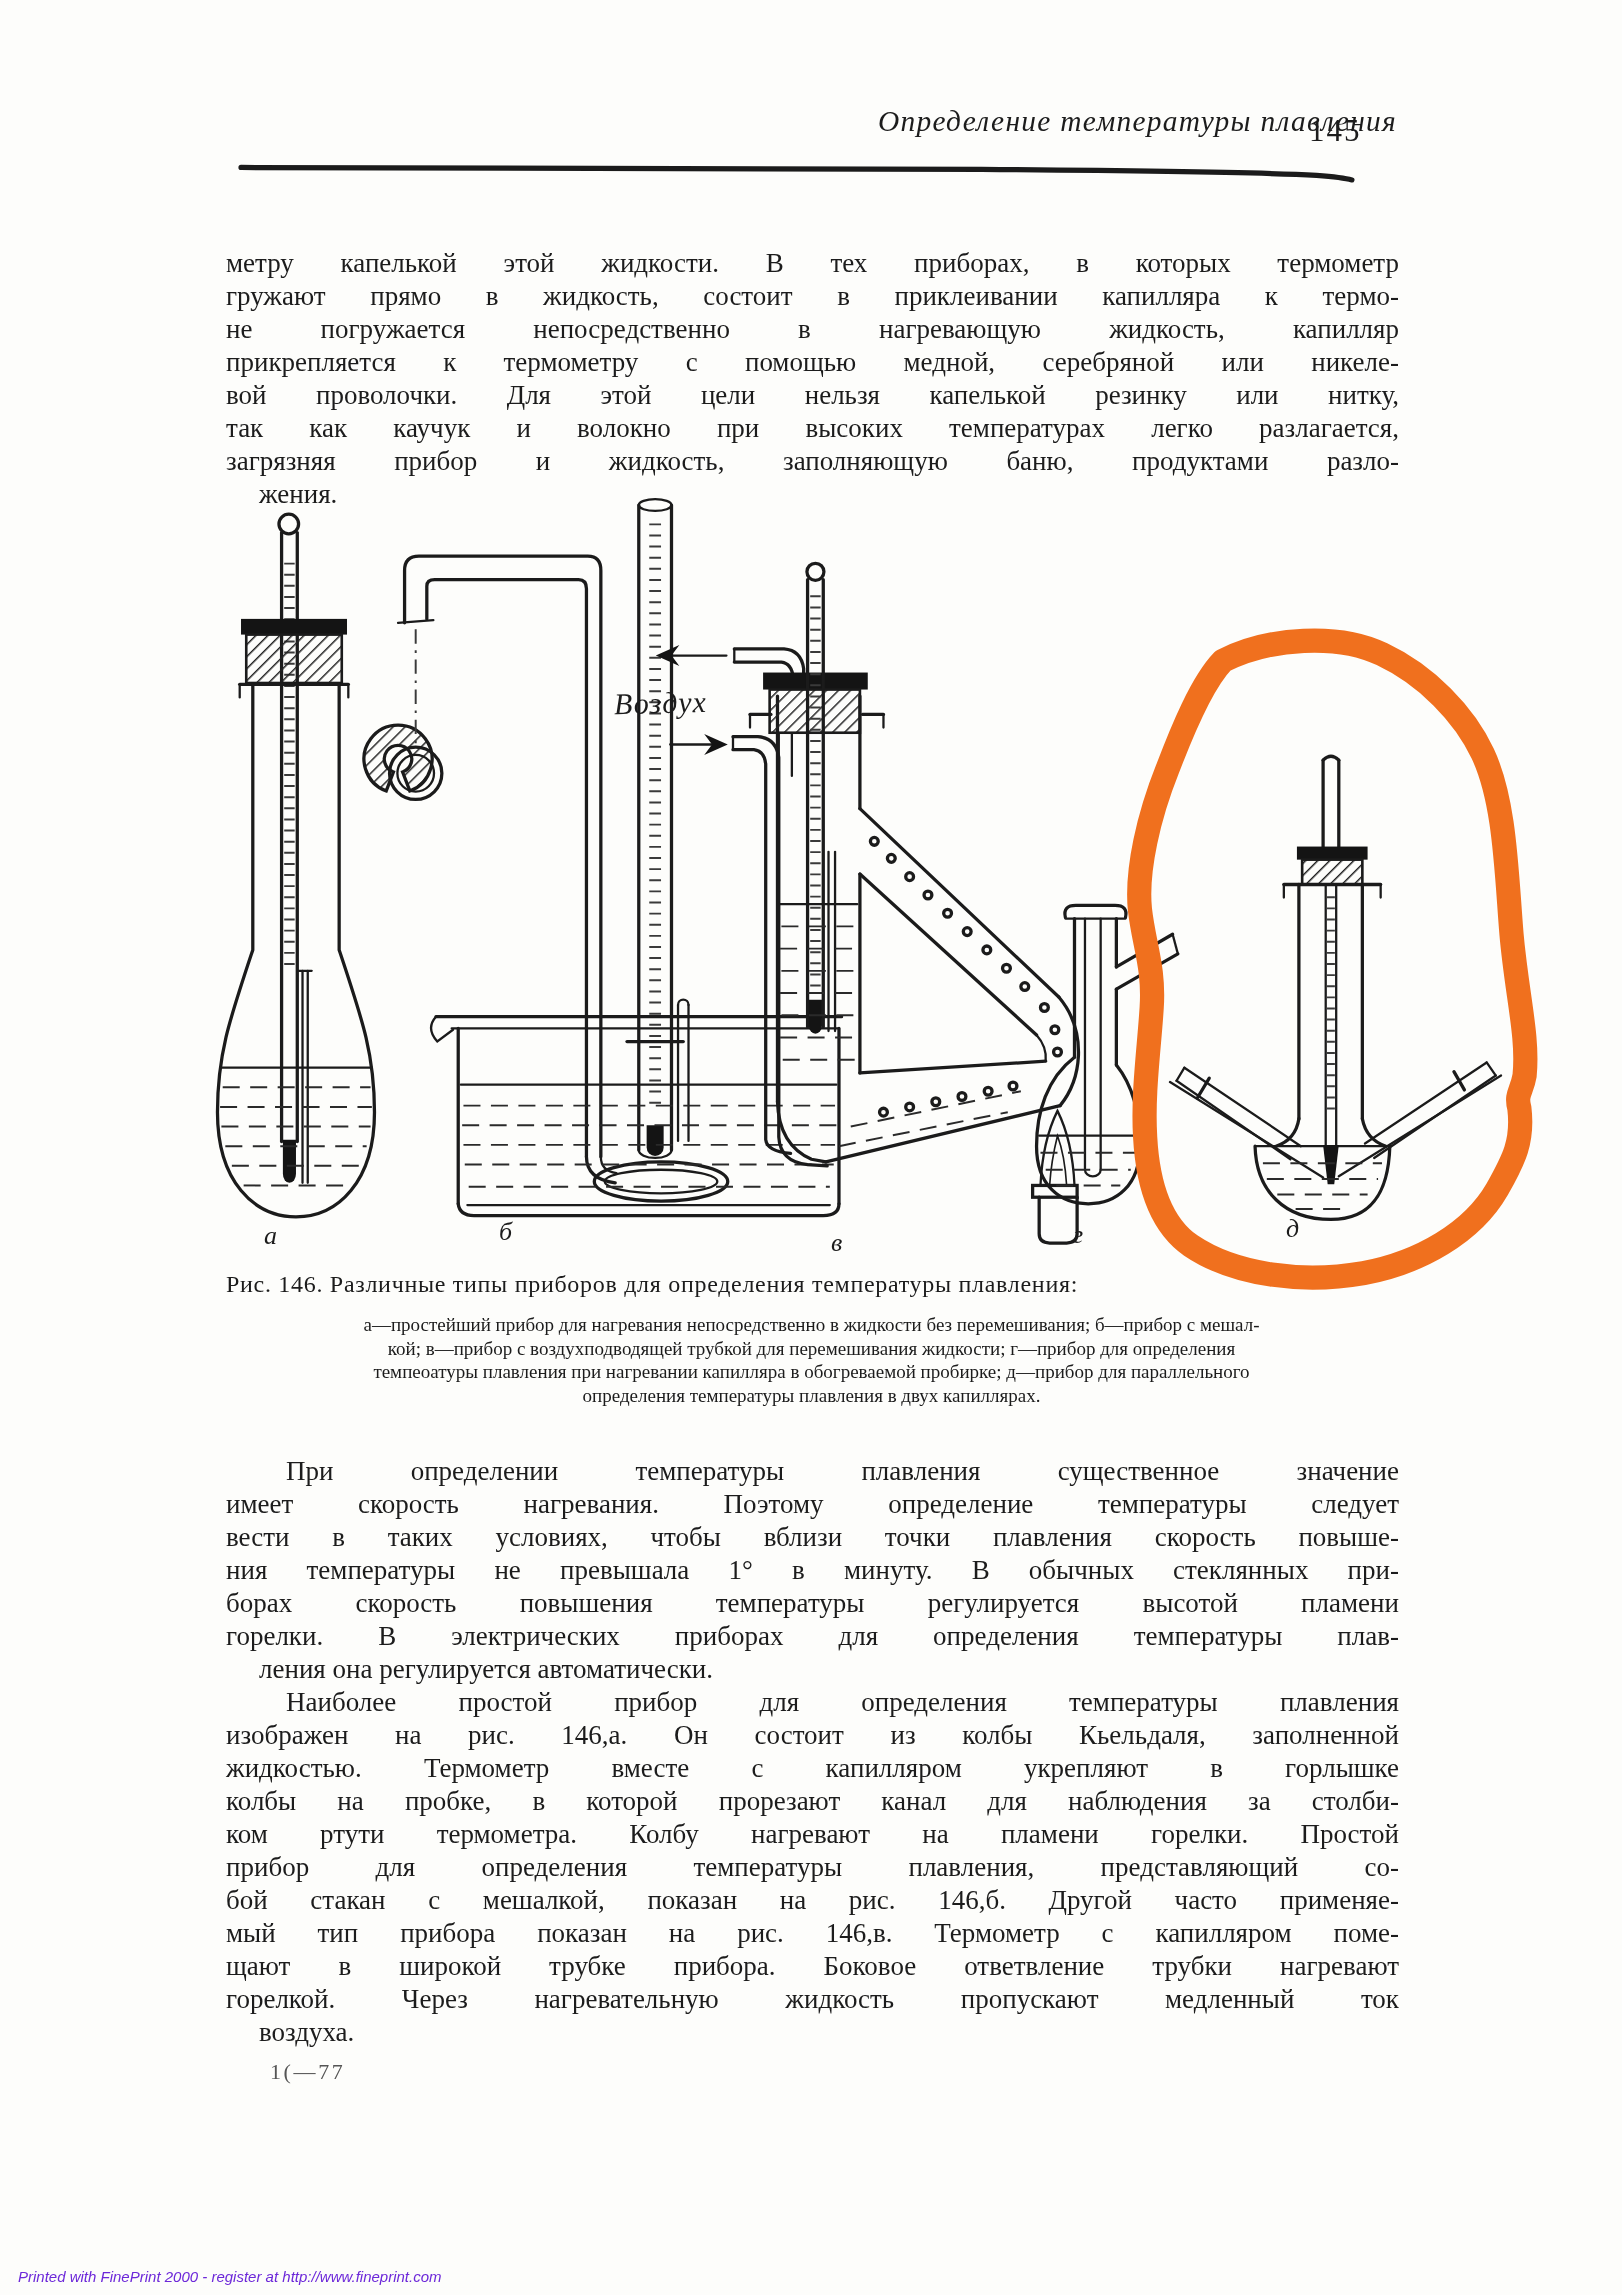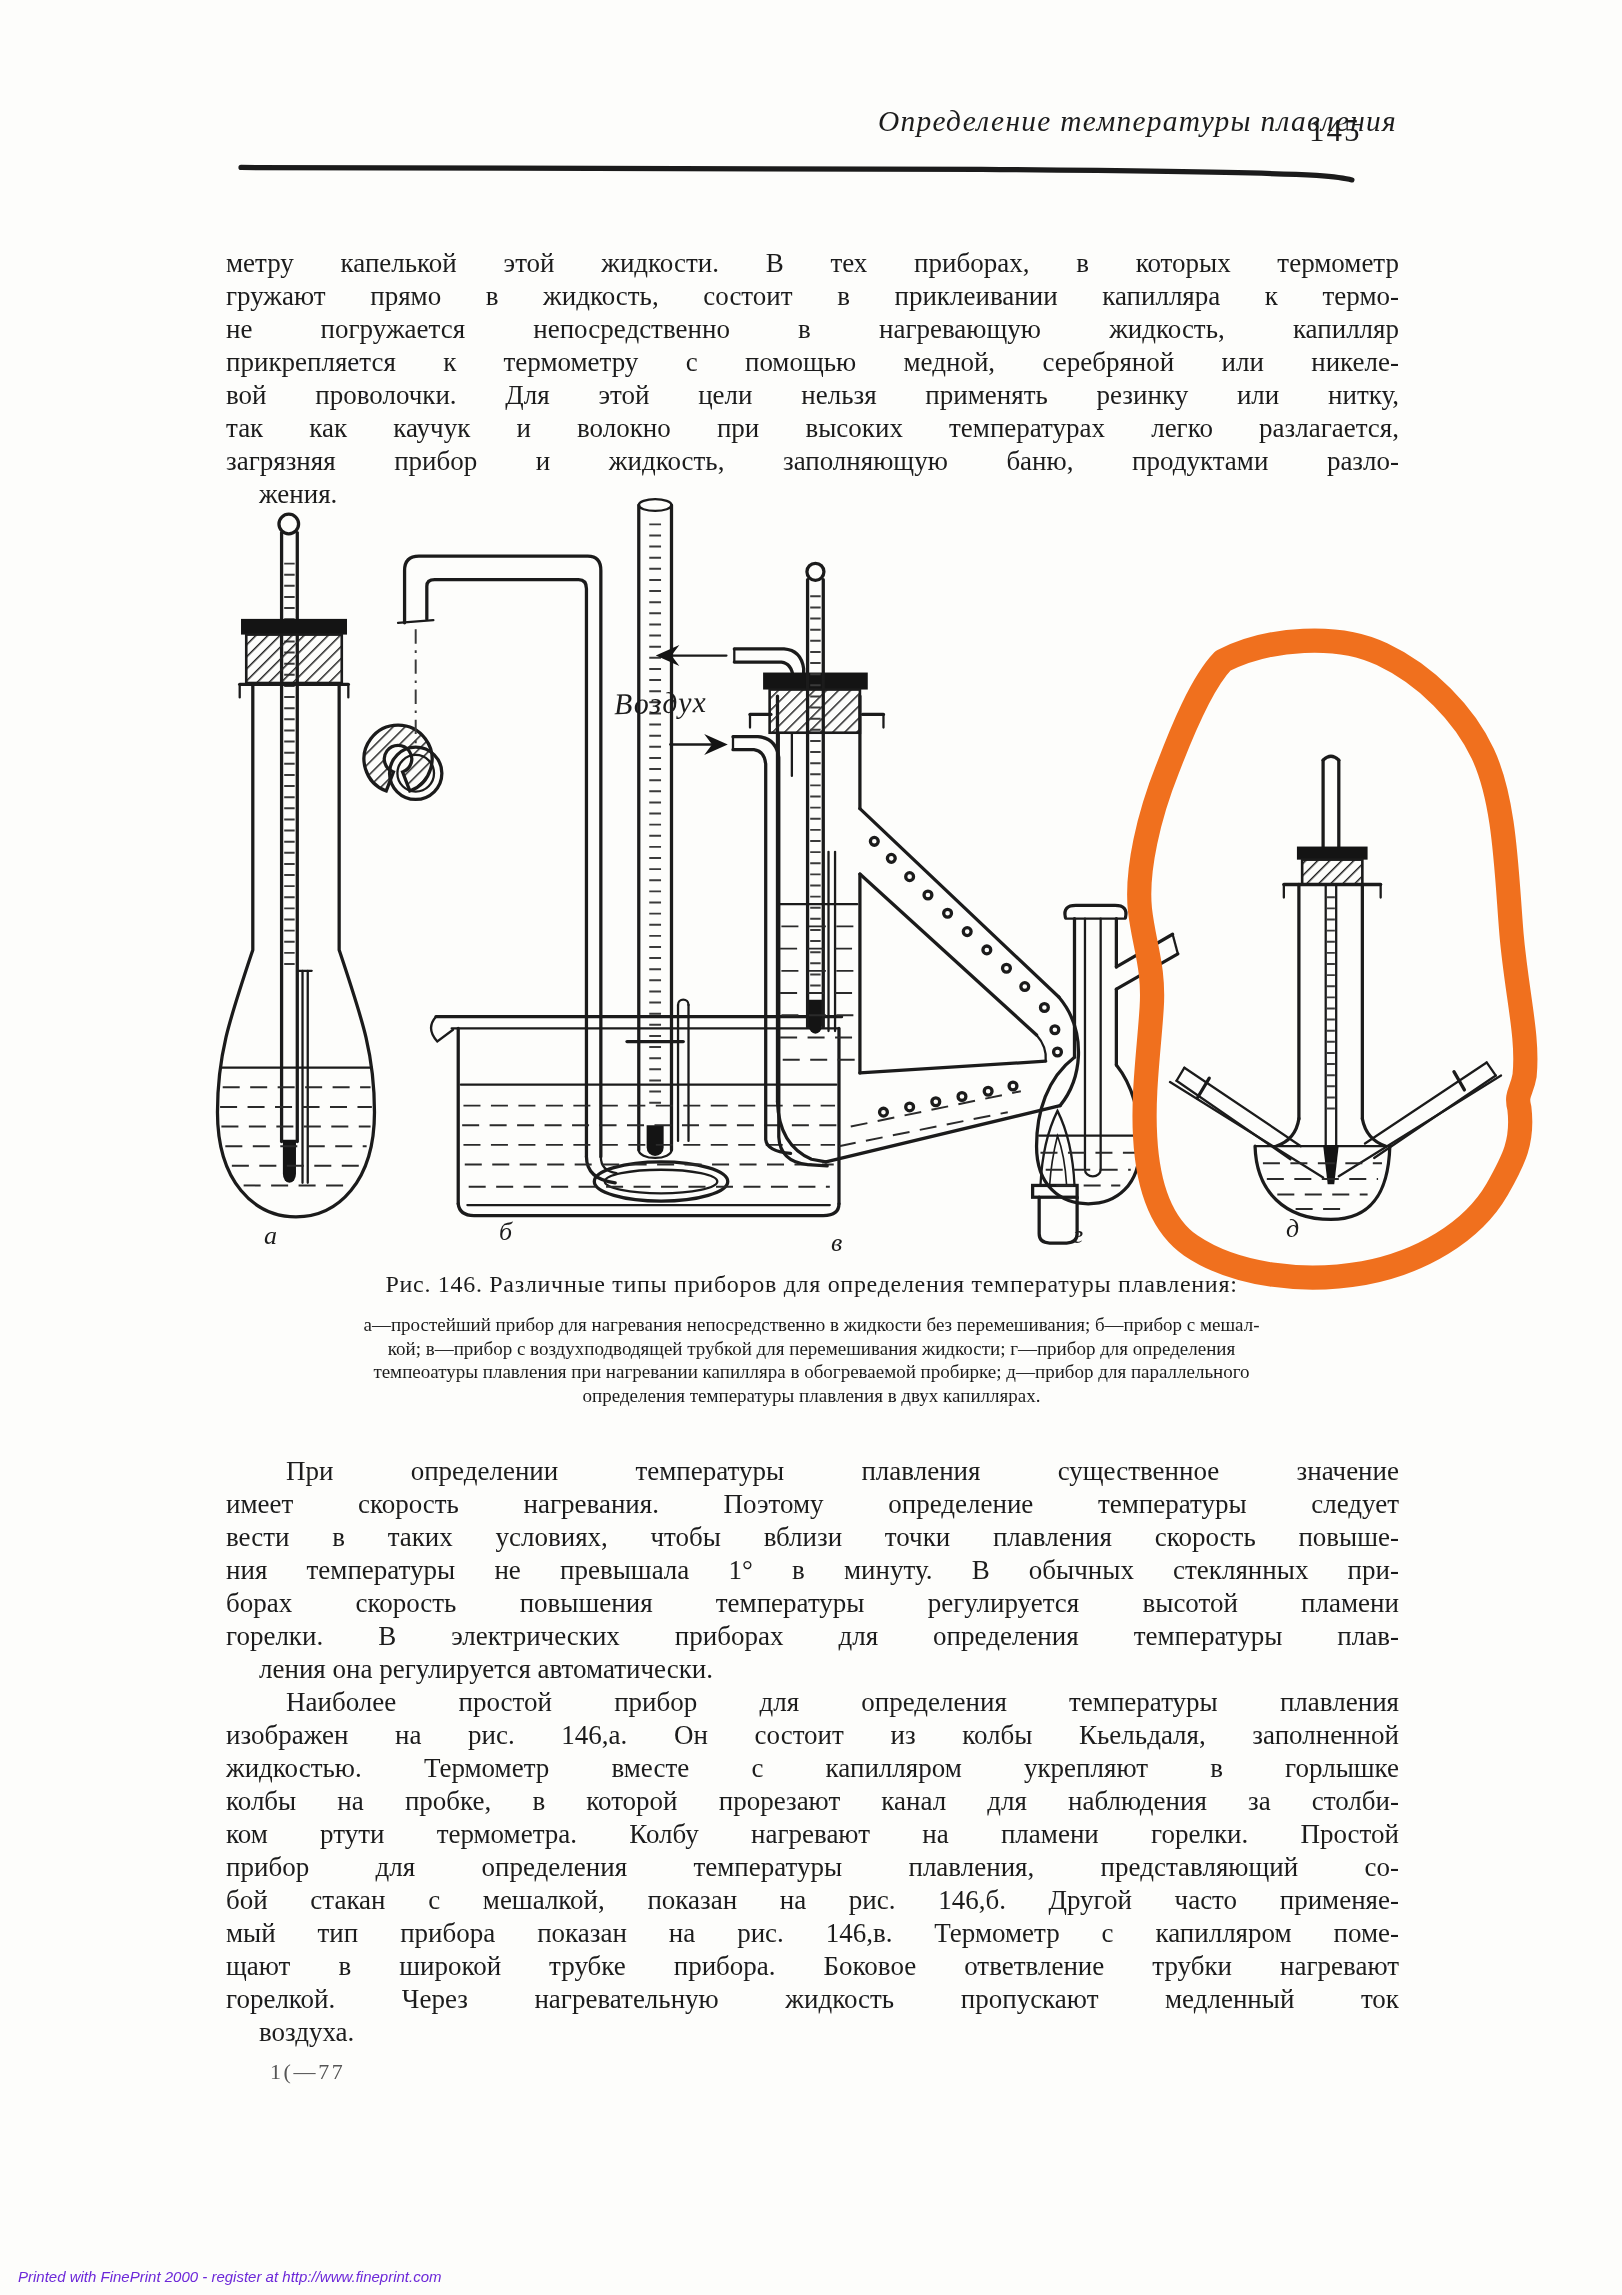--- a/index.html
+++ b/index.html
@@ -9,21 +9,21 @@
   .hdr-title{left:226px;top:105px;width:1171px;text-align:right;font-style:italic;
              font-size:29.4px;letter-spacing:1.3px;}
   .hdr-num{left:1309px;top:113px;font-size:31px;letter-spacing:2px;}
   .col{left:226px;width:1173px;font-size:27px;line-height:33px;}
   .p1{top:247px;} .p2{top:1455px;} .p3{top:1686px;}
   .ln{text-align:justify;text-align-last:justify;white-space:nowrap;}
   .ln.end{text-align-last:left;white-space:normal;margin-left:33px;}
   .ind{text-indent:60px;}
   .figlabel{font-style:italic;font-size:26px;}
   .air{left:614px;top:686px;font-style:italic;font-size:30px;letter-spacing:1.3px;transform:rotate(-1.5deg);}
-  .cap{left:226px;top:1271px;width:1171px;text-align:center;font-size:24px;letter-spacing:0.7px;}
+  .cap{left:226px;top:1271px;width:1171px;text-align:left;font-size:24px;letter-spacing:0.7px;}
   .subcap{left:216px;top:1313px;width:1191px;text-align:center;font-size:19px;line-height:23.6px;}
   .sig{left:270px;top:2059px;font-size:22px;color:#555;letter-spacing:2.6px;}
   .fineprint{left:18px;top:2268px;font-size:15px;color:#6d28d9;
              font-family:"Liberation Sans","DejaVu Sans",sans-serif;font-style:italic;}
   svg{position:absolute;left:0;top:0;}
   .glass{stroke:#1b1b1b;fill:none;stroke-width:5;stroke-linecap:round;}
   .thin{stroke-width:3.5;}
   .dash{stroke:#2a2a2a;fill:none;stroke-width:3;stroke-dasharray:26 16;}
   .tick{stroke:#3a3a3a;fill:none;}
   .ink{fill:#141414;stroke:none;}
@@ -244,21 +244,21 @@
   </svg>
 
   <div class="abs hdr-title">Определение температуры плавления</div>
   <div class="abs hdr-num">145</div>
 
   <div class="abs col p1">
     <div class="ln">метру капелькой этой жидкости. В тех приборах, в которых термометр</div>
     <div class="ln">гружают прямо в жидкость, состоит в приклеивании капилляра к термо-</div>
     <div class="ln">не погружается непосредственно в нагревающую жидкость, капилляр</div>
     <div class="ln">прикрепляется к термометру с помощью медной, серебряной или никеле-</div>
-    <div class="ln">вой проволочки. Для этой цели нельзя применять резинку или нитку,</div>
+    <div class="ln">вой проволочки. Для этой цели нельзя капелькой резинку или нитку,</div>
     <div class="ln">так как каучук и волокно при высоких температурах легко разлагается,</div>
     <div class="ln">загрязняя прибор и жидкость, заполняющую баню, продуктами разло-</div>
     <div class="ln end">жения.</div>
   </div>
 
   <div class="abs figlabel" style="left:264px;top:1221px;">а</div>
   <div class="abs figlabel" style="left:499px;top:1217px;">б</div>
   <div class="abs figlabel" style="left:831px;top:1228px;">в</div>
   <div class="abs figlabel" style="left:1073px;top:1220px;">г</div>
   <div class="abs figlabel" style="left:1286px;top:1214px;">д</div>

